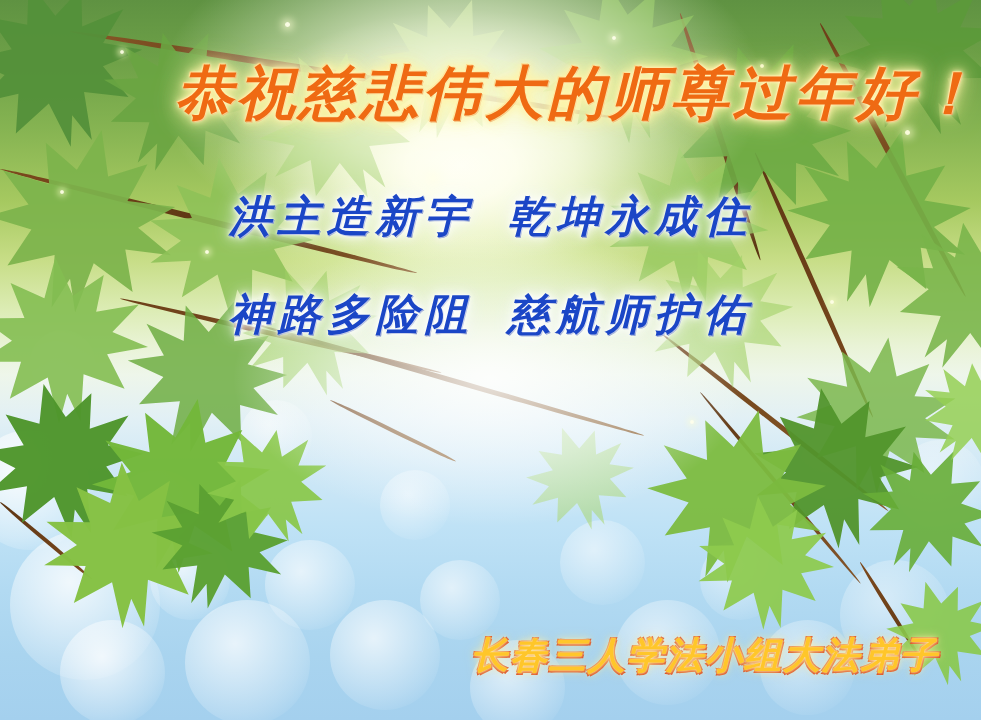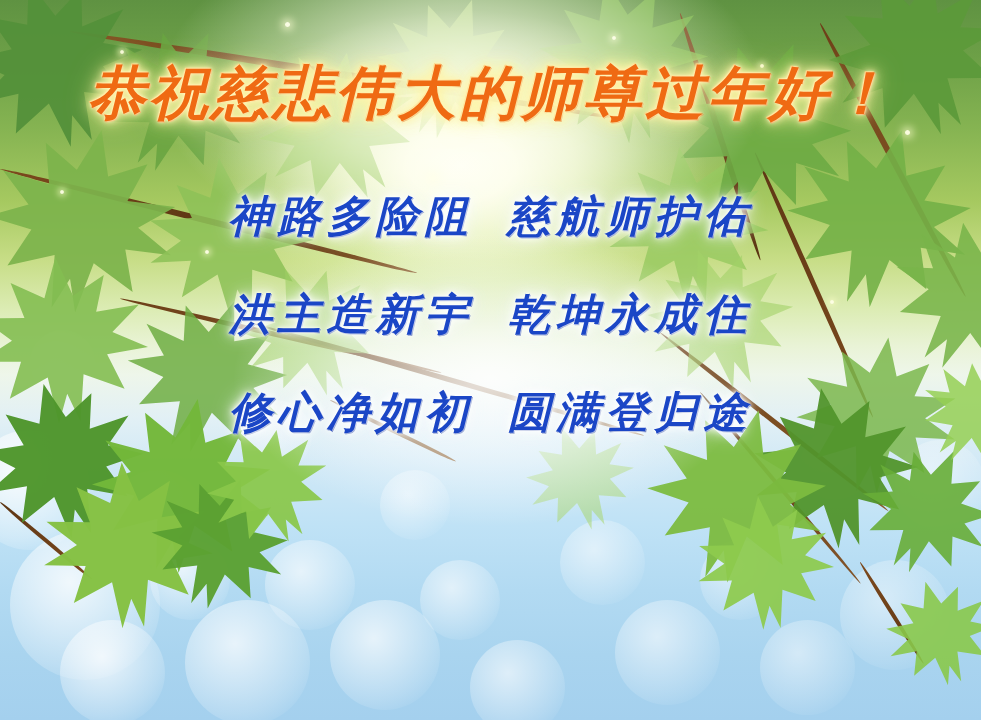--- a/index.html
+++ b/index.html
@@ -49,21 +49,21 @@
     position:absolute;left:0;right:0;top:0;height:300px;
     background:radial-gradient(ellipse 420px 240px at 47% 30%, rgba(255,255,245,.92) 0%, rgba(255,255,240,.55) 35%, rgba(255,255,240,0) 72%);
   }
   .soft-mid{
     position:absolute;left:120px;right:120px;top:230px;height:330px;
     background:radial-gradient(ellipse 330px 190px at 50% 45%, rgba(255,255,255,.85) 0%, rgba(250,253,255,.45) 45%, rgba(248,252,255,0) 78%);
   }
 
   
   #title{
-    position:absolute;left:0;right:0;top:60px;text-align:center;
+    position:absolute;left:0;right:0;top:60px;text-align:right;
     font-size:58px;line-height:66px;font-weight:bold;font-style:italic;
     letter-spacing:4px;
     color:#ef6a13;
     white-space:nowrap;
     text-shadow:
       0 0 3px #fff8c8, 0 0 6px #fff4b0, 0 0 11px #fff0a0,
       0 0 18px rgba(255,250,170,.95), 0 0 28px rgba(255,248,150,.75),
       1px 1px 0 #d9480c, -1px -1px 0 #ffa040;
     z-index:12;
   }
@@ -302,24 +302,22 @@
     <div class="spark" style="left:690px;top:420px;width:4px;height:4px;box-shadow:0 0 6px 2px rgba(255,255,200,.65);"></div>
   </div>
 
   <div class="soft-top"></div>
   <div class="soft-mid"></div>
 
   <div id="title">恭祝慈悲伟大的师尊过年好！</div>
 
   <div id="poem">
     <div class="pline">
+      <span>洪主造新宇</span><span class="pgap"></span><span>乾坤永成住</span>
+    </div>
+    <div class="pline">
       <span>神路多险阻</span><span class="pgap"></span><span>慈航师护佑</span>
     </div>
-    <div class="pline">
-      <span>洪主造新宇</span><span class="pgap"></span><span>乾坤永成住</span>
-    </div>
-    <div class="pline">
-      <span>修心净如初</span><span class="pgap"></span><span>圆满登归途</span>
-    </div>
-  </div>
-
+  </div>
+
+  <div id="signature">长春三人学法小组大法弟子</div>
 
 </div>
 
 </body></html>

